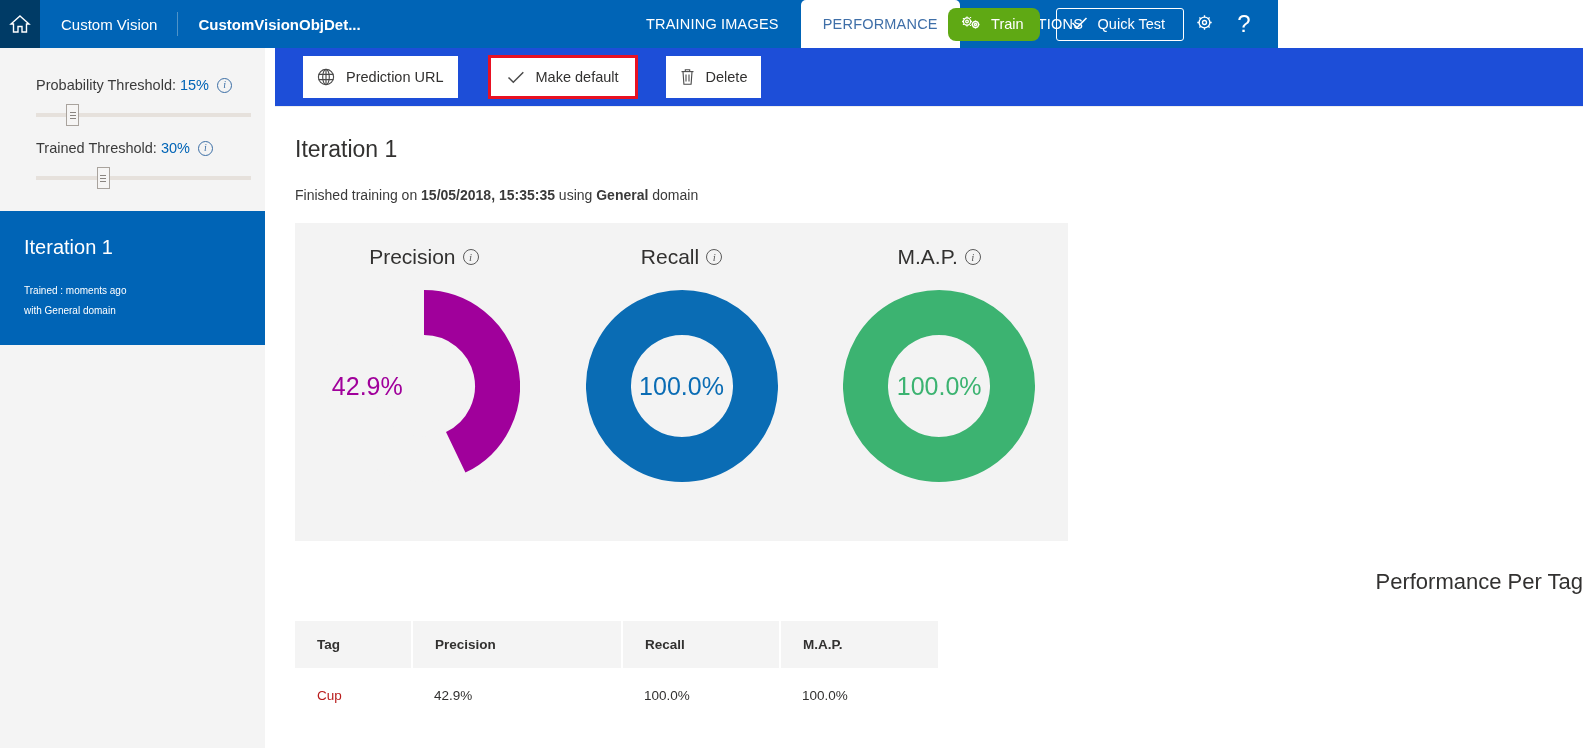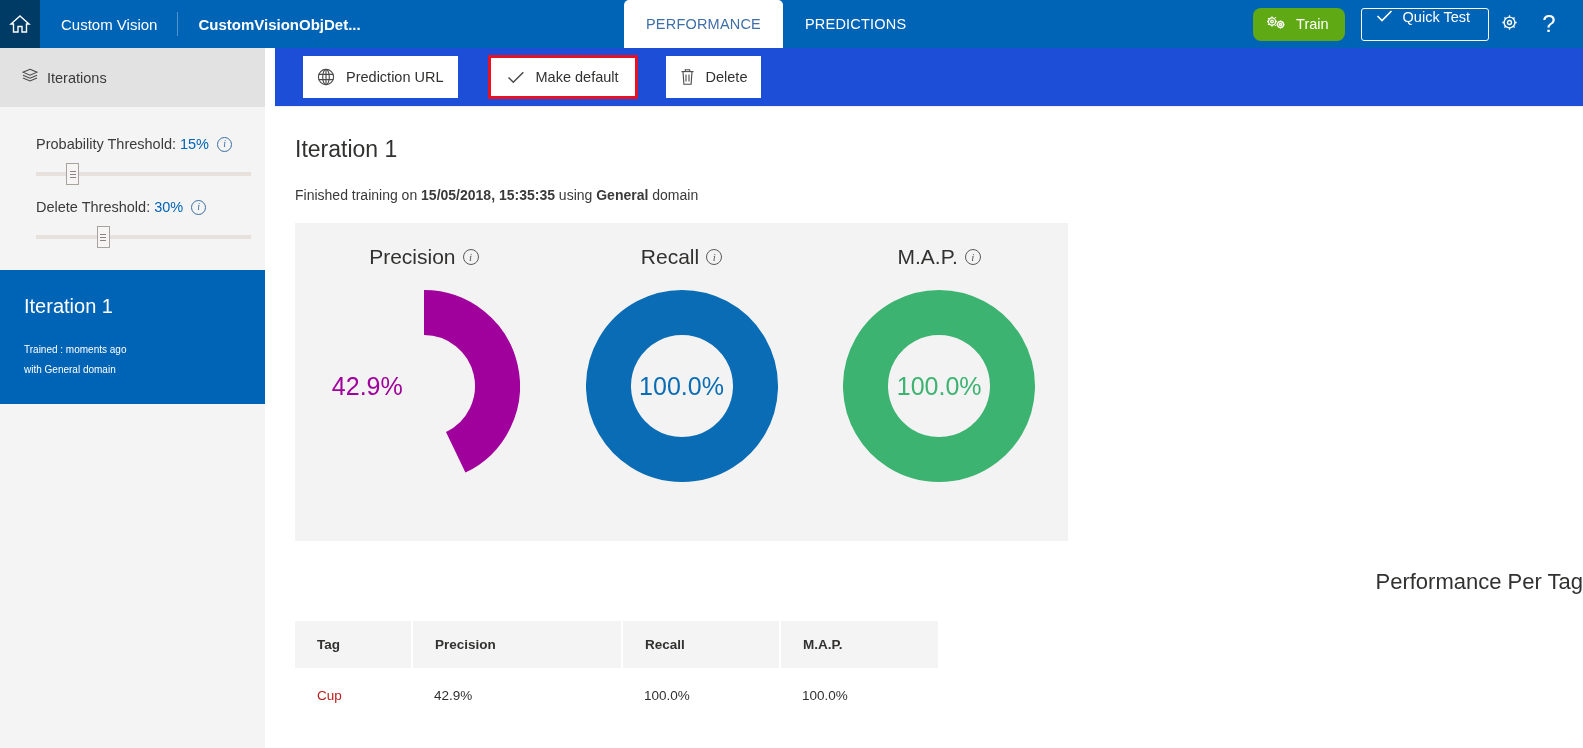--- a/index.html
+++ b/index.html
@@ -8,21 +8,21 @@
     height: 748px;
     overflow: hidden;
     font-family: "Liberation Sans", sans-serif;
     background: #ffffff;
     color: #323130;
   }
 
   
   .topbar {
     position: absolute; top: 0; left: 0;
-    width: 1583px; height: 48px;
+    width: 1278px; height: 48px;
     background: #0064b6;
     display: flex; align-items: center;
   }
   .home-box {
     width: 40px; height: 48px;
     background: #003b66;
     display: flex; align-items: center; justify-content: center;
     flex: 0 0 40px;
   }
   .home-box svg { display: block; }
@@ -60,21 +60,21 @@
   .btn-train {
     background: #5fa914; color: #ffffff;
     height: 33px; padding: 0 16px 0 12px;
     display: flex; align-items: center; gap: 9px;
     font-size: 14.5px; border: none; cursor: pointer;
     border-radius: 8px;
   }
   .btn-quicktest {
     background: transparent; color: #ffffff;
     height: 33px; padding: 0 18px 0 14px; margin-left: 16px;
-    display: flex; gap: 10px;
+    display: flex; align-items: center; gap: 10px;
     font-size: 14.5px; border: 1px solid #ffffff; cursor: pointer;
     border-radius: 3px;
   }
   .top-icon-btn {
     width: 40px; height: 48px;
     display: flex; align-items: center; justify-content: center;
     color: #ffffff; cursor: pointer;
   }
   .top-icon-btn.help { font-size: 24px; font-weight: 300; }
 
@@ -227,20 +227,21 @@
       <svg width="22" height="20" viewBox="0 0 22 20">
         <path d="M11 2 L20 10 L17.5 10 L17.5 18 L13 18 L13 12.5 L9 12.5 L9 18 L4.5 18 L4.5 10 L2 10 Z" fill="none" stroke="#ffffff" stroke-width="1.4"></path>
       </svg>
     </span>
   </div>
   <div class="brand">Custom Vision</div>
   <div class="brand-sep"></div>
   <div class="project-name">CustomVisionObjDet...</div>
 
   <div class="tabs">
+    <div class="tab">TRAINING IMAGES</div>
     <div class="tab active">PERFORMANCE</div>
     <div class="tab">PREDICTIONS</div>
   </div>
 
   <div class="top-right">
     <button class="btn-train">
       <span>
         <svg width="22" height="16" viewBox="0 0 22 16">
           <g fill="none" stroke="#ffffff" stroke-width="1.3">
             <circle cx="7" cy="6.5" r="3.6"></circle>
@@ -273,50 +274,38 @@
         </svg>
       </span>
     </div>
     <div class="top-icon-btn help">
       <span>?</span>
     </div>
   </div>
 </div>
 
 <div class="sidebar">
-  <div class="side-header">
-    <span>
-      <svg width="16" height="15" viewBox="0 0 16 15">
-        <g fill="none" stroke="#4a4a4a" stroke-width="1.05">
-          <path d="M8 1.2 L15 4.2 L8 7.2 L1 4.2 Z"></path>
-          <path d="M1 7.2 L8 10.2 L15 7.2"></path>
-          <path d="M1 10 L8 13 L15 10"></path>
-        </g>
-      </svg>
-    </span>
-    <span class="side-header-label">Iterations</span>
-  </div>
 
   <div class="thresholds">
     <div class="thr-label">
       <span>Probability Threshold:</span>
       <span class="thr-value">15%</span>
       <span class="infocircle">i</span>
     </div>
     <div class="slider-wrap">
       <div class="slider-track"></div>
       <div class="slider-thumb" id="thumb-prob" style="left: 30.3px;">
           <i></i>
           <i></i>
           <i></i>
         </div>
     </div>
 
     <div class="thr-label">
-      <span>Delete Threshold:</span>
+      <span>Trained Threshold:</span>
       <span class="thr-value">30%</span>
       <span class="infocircle">i</span>
     </div>
     <div class="slider-wrap">
       <div class="slider-track"></div>
       <div class="slider-thumb" id="thumb-overlap" style="left: 60.6px;">
           <i></i>
           <i></i>
           <i></i>
         </div>

